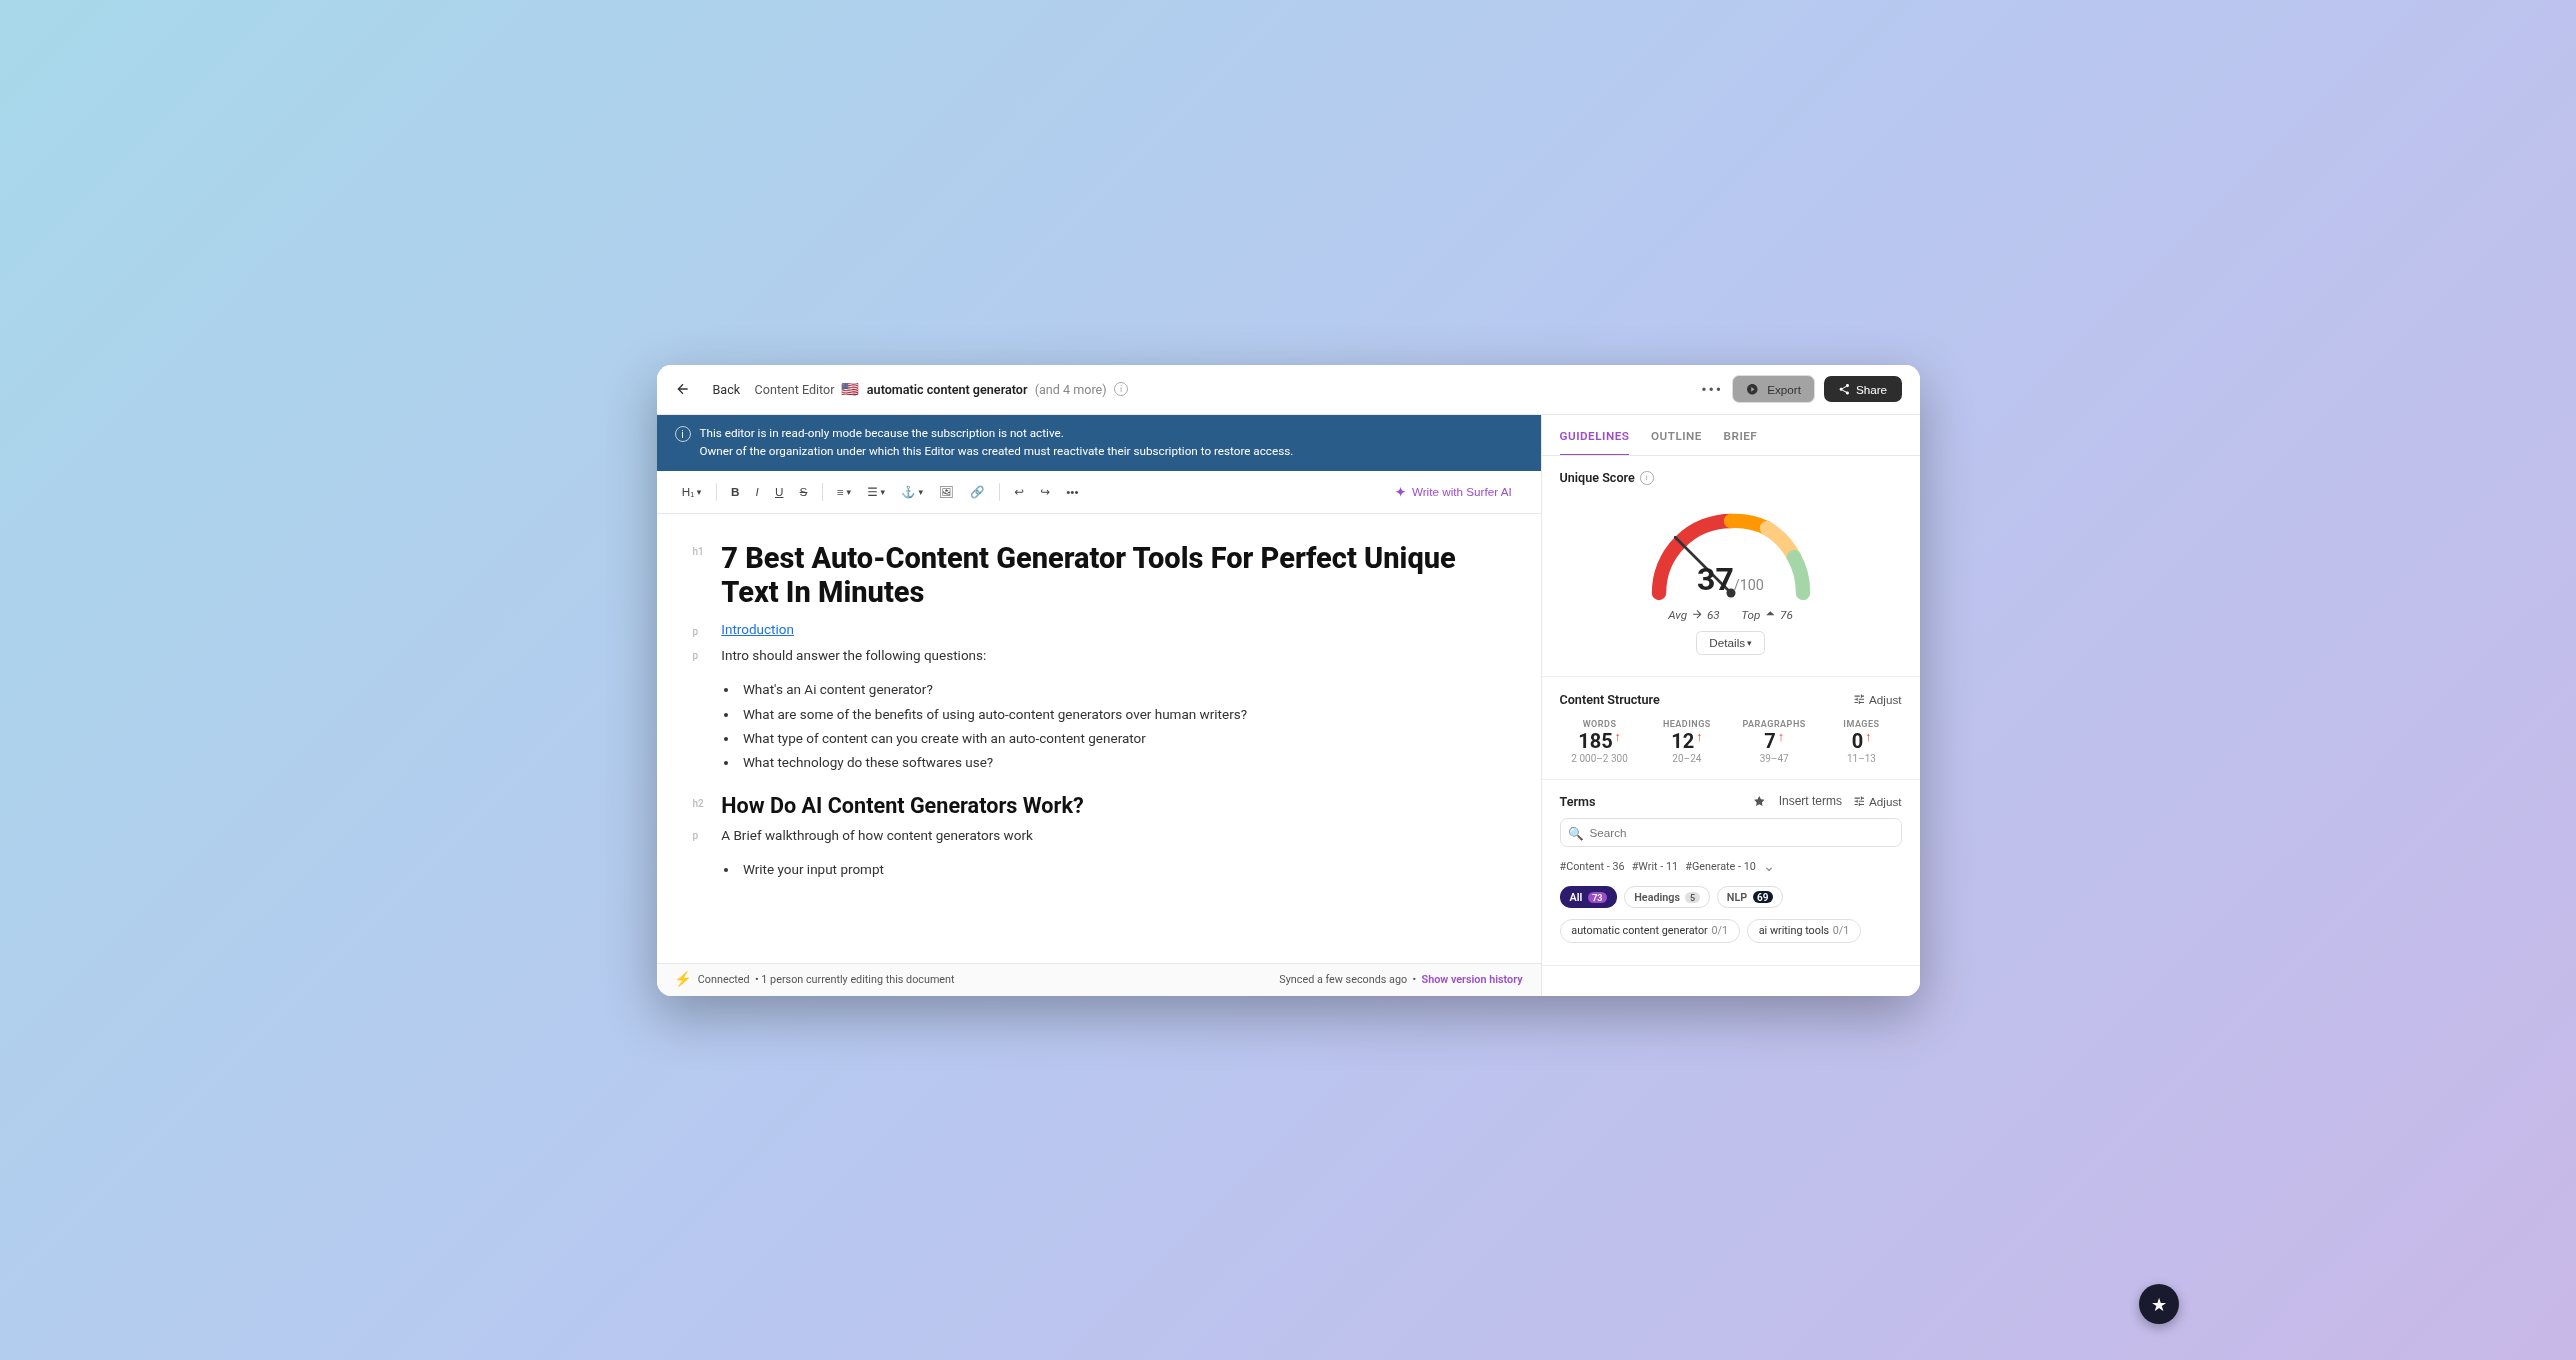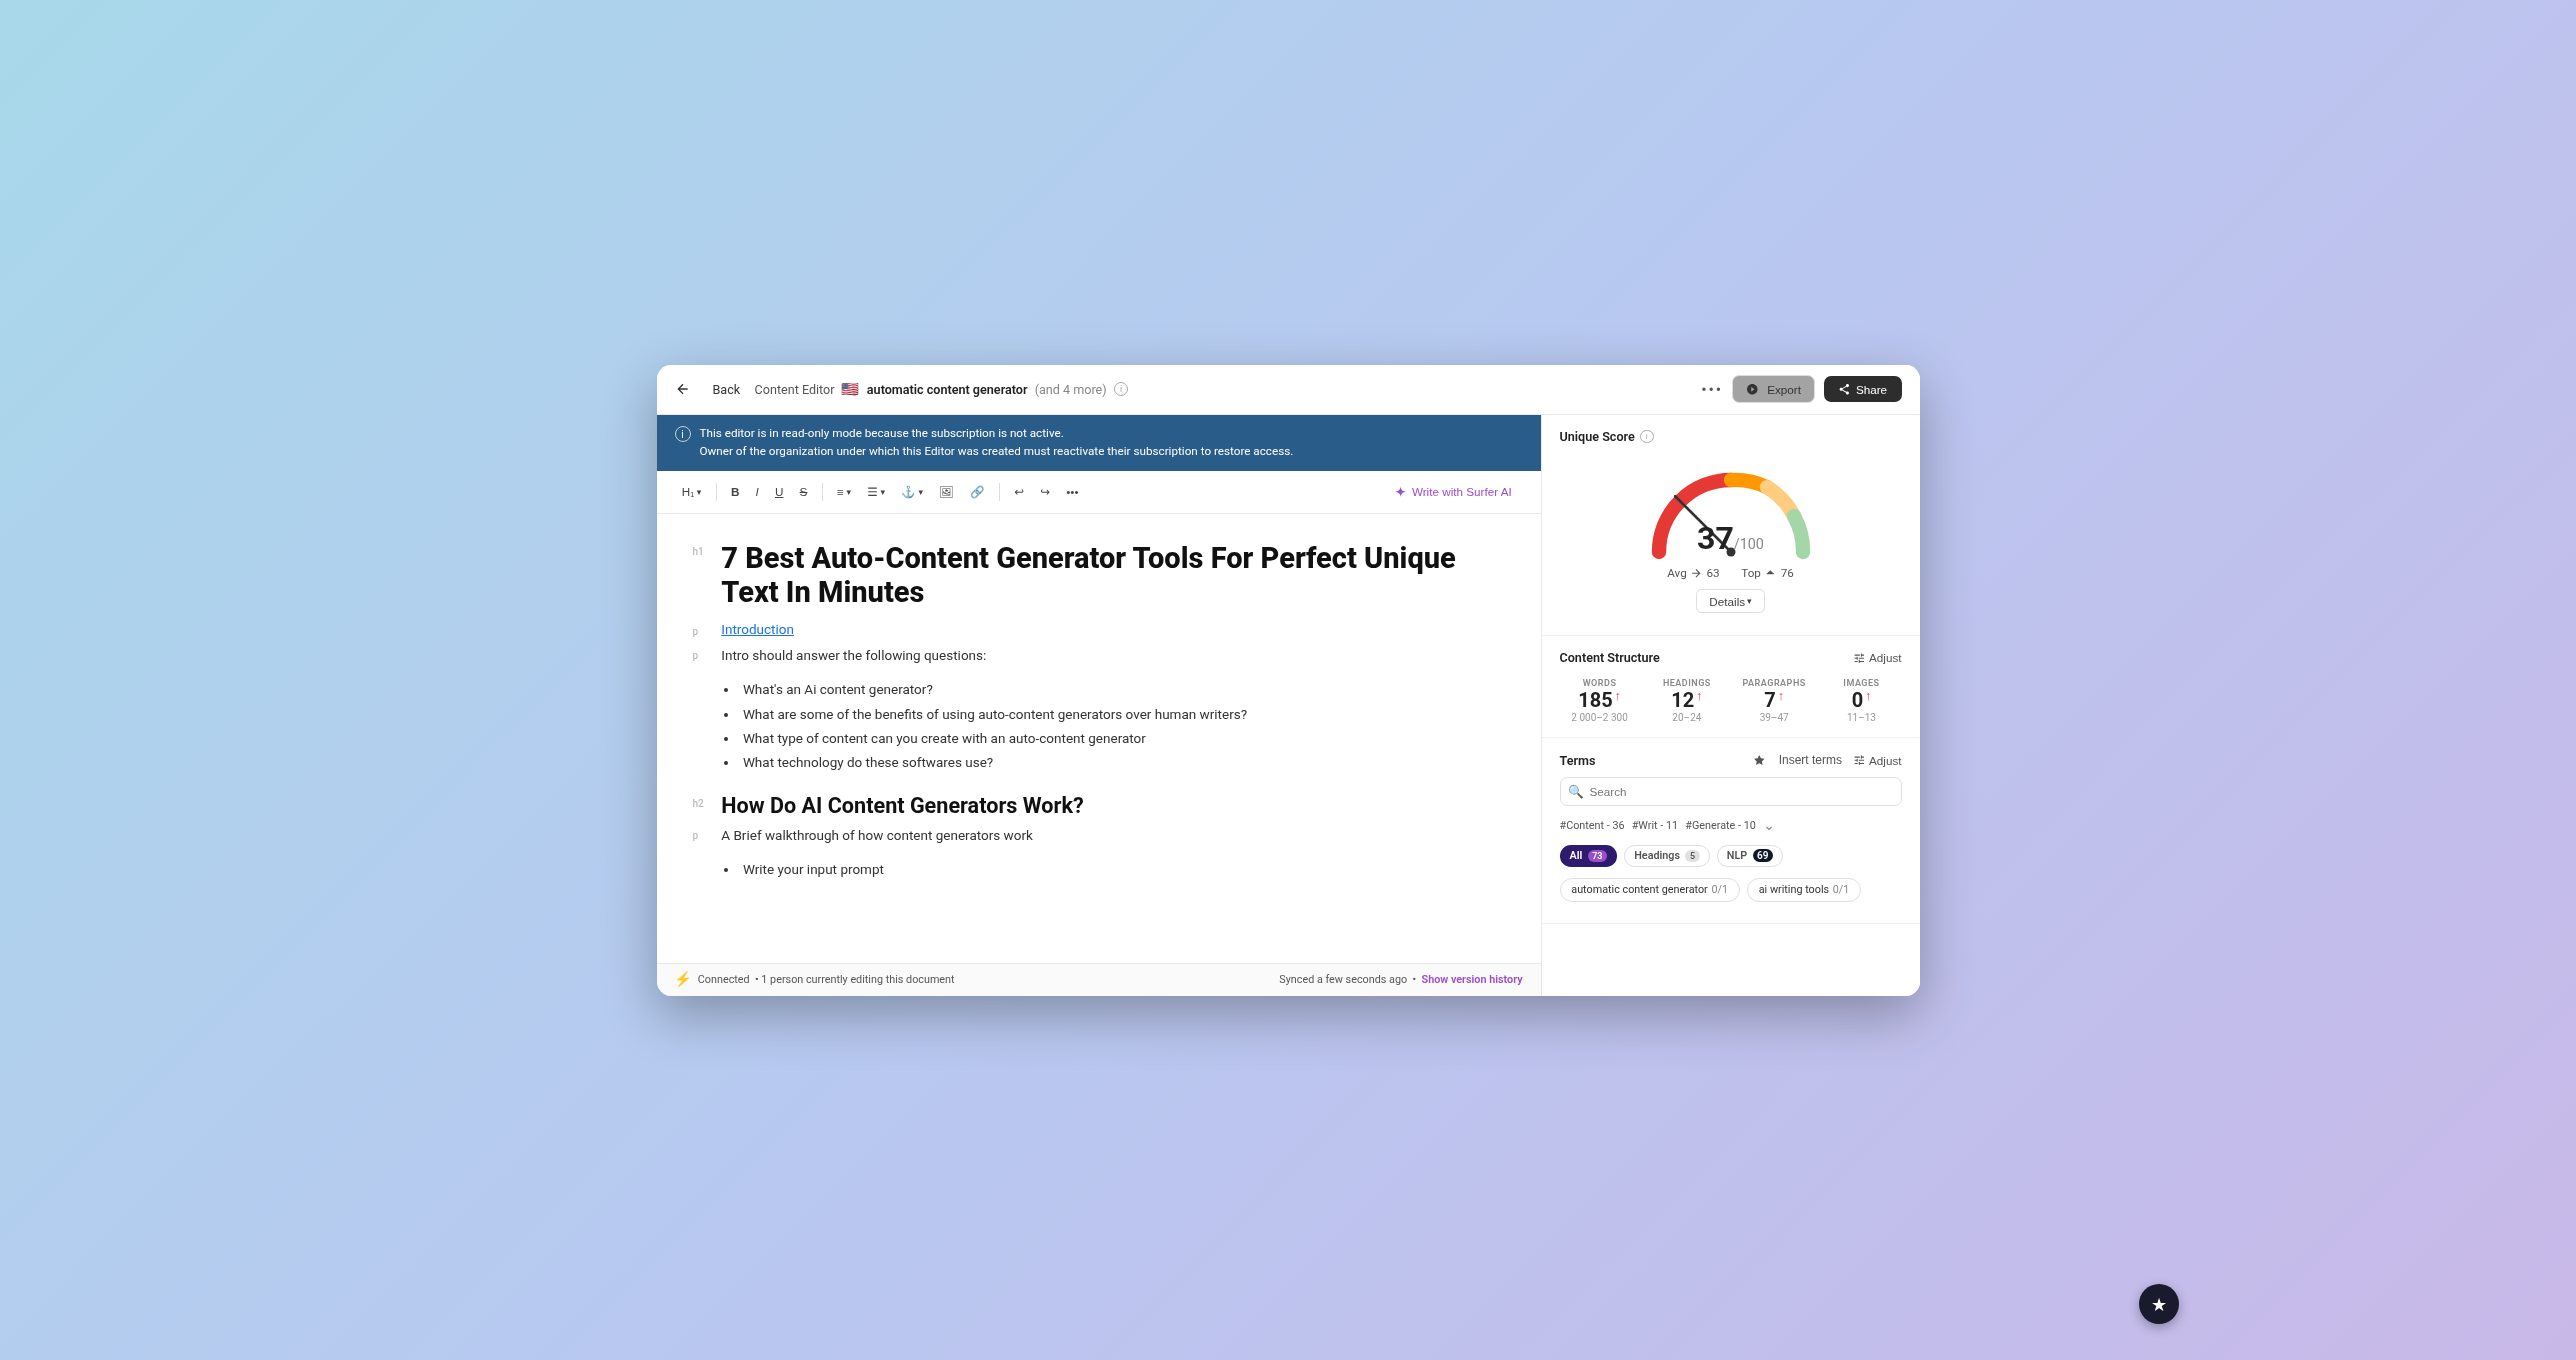--- a/index.html
+++ b/index.html
@@ -314,20 +314,21 @@
     .gauge-total {
       font-size: 14.4px;
       color: #888;
     }
     .gauge-stats {
       display: flex;
       gap: 21.6px;
       margin-top: 5.4px;
       font-size: 11.7px;
       color: #555;
+      font-style: italic;
     }
     .gauge-stat { display: flex; align-items: center; gap: 3.6px; }
     .details-btn {
       margin-top: 9px;
       padding: 4.5px 12.6px;
       border: 0.9px solid #ddd;
       border-radius: 5.4px;
       background: #fff;
       font-size: 11.7px;
       cursor: pointer;
@@ -669,20 +670,25 @@
           <span>Synced a few seconds ago</span>
           <span>•</span>
           <a class="version-link">Show version history</a>
         </div>
       </div>
 
     </div>
 
     <div class="right-panel">
 
+      <div class="panel-tabs">
+        <div class="panel-tab active">GUIDELINES</div>
+        <div class="panel-tab">OUTLINE</div>
+        <div class="panel-tab">BRIEF</div>
+      </div>
 
       <div class="panel-section">
         <div class="section-header">
           <span class="section-title">Unique Score</span>
           <div class="info-icon">i</div>
         </div>
         <div class="gauge-container">
           <div class="gauge-svg-wrap">
             <svg width="180" height="99" viewBox="0 0 200 110">
 

